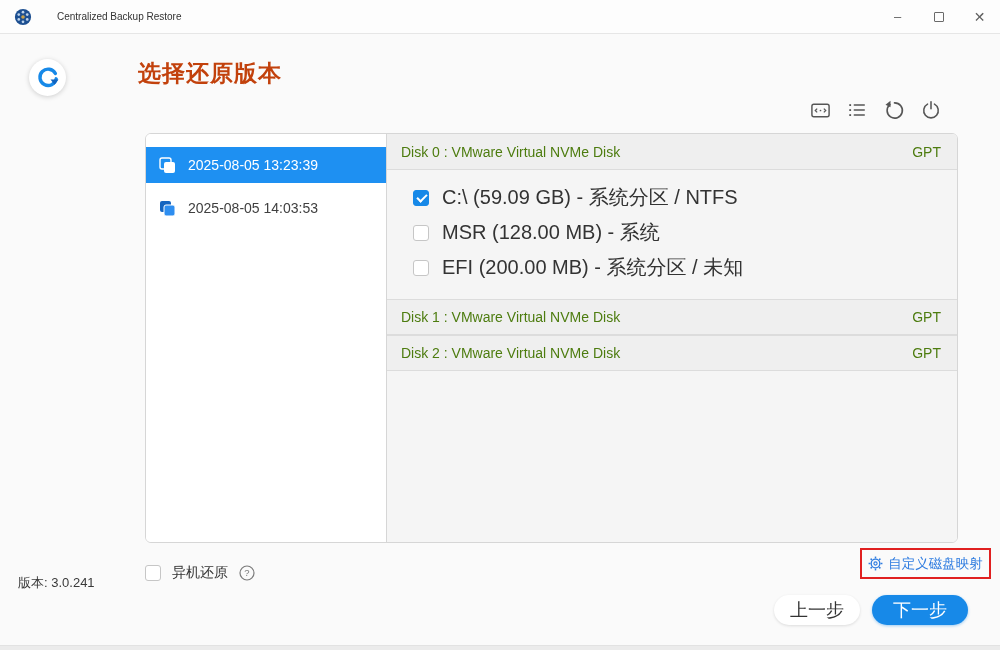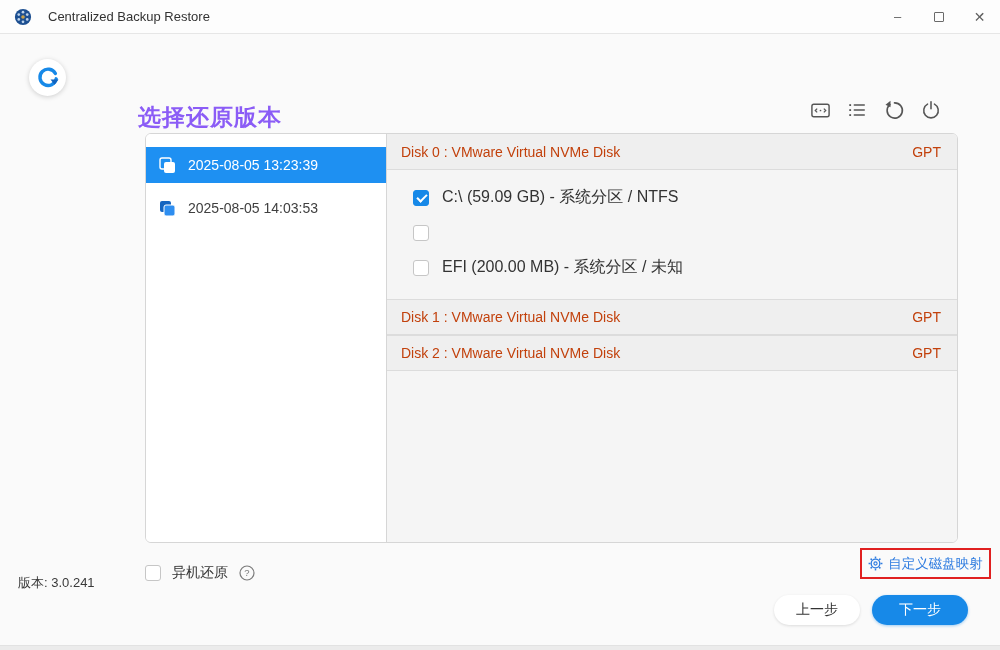--- a/index.html
+++ b/index.html
@@ -9,38 +9,38 @@
     background:#fafafa; position:relative; overflow:hidden;
     color:#222;
   }
   
   .titlebar {
     position:absolute; left:0; top:0; width:1000px; height:34px;
     background:#fdfdfd; border-bottom:1px solid #e6e6e6;
     display:flex; align-items:center;
   }
   .app-icon { width:18px; height:18px; margin-left:14px; flex:0 0 auto; }
-  .titlebar-title { margin-left:16px; font-size:13px; color:#333; }
+  .titlebar-title { margin-left:25px; font-size:10px; color:#333; }
   .win-controls { margin-left:auto; display:flex; height:100%; }
   .win-btn {
     width:41px; height:100%; display:flex; align-items:center; justify-content:center;
     color:#606060; font-size:13px; cursor:default;
   }
   .win-btn.max span { display:block; width:10px; height:10px; border:1px solid #6a6a6a; border-radius:1px; }
   .win-btn.close { font-size:14px; }
   
   .logo-badge {
     position:absolute; left:29px; top:59px; width:37px; height:37px;
     background:#fff; border-radius:50%;
     box-shadow:0 1px 5px rgba(0,0,0,0.18);
     display:flex; align-items:center; justify-content:center;
   }
   .page-title {
     position:absolute; left:138px; top:58px;
-    font-size:23px; font-weight:700; color:#8b5cf6; letter-spacing:1px;margin-top:44px;
+    font-size:23px; font-weight:700; color:#c2410c; letter-spacing:1px;
   }
   .toolbar {
     position:absolute; top:99px; right:58px;
     display:flex; gap:15px; align-items:center;
   }
   .tool-btn { width:22px; height:22px; display:flex; align-items:center; justify-content:center; cursor:pointer; }
   
   .panel {
     position:absolute; left:145px; top:133px; width:813px; height:410px;
     background:#fff; border:1px solid #d6d6d6; border-radius:6px;
@@ -53,26 +53,26 @@
   .version-item {
     height:36px; display:flex; align-items:center; gap:11px;
     padding-left:12px; font-size:14px; color:#404040; margin-bottom:7px; cursor:pointer;
   }
   .version-item.selected { background:#1e90f2; color:#fff; }
   .disk-col { flex:1; background:#f5f5f5; overflow:hidden; }
   .disk-header {
     height:36px; background:#efefef;
     border-top:1px solid #dcdcdc; border-bottom:1px solid #dcdcdc;
     display:flex; align-items:center; justify-content:space-between;
-    padding:0 16px 0 14px; font-size:14px; color:#c2410c;
+    padding:0 16px 0 14px; font-size:14px; color:#4d7c0f;
   }
   .disk-group:first-child .disk-header { border-top:none; }
   .partitions { padding:10px 0 14px; }
   .p-row { height:35px; display:flex; align-items:center; gap:13px; padding-left:26px; }
-  .p-label { font-size:16px; color:#333; }
+  .p-label { font-size:20px; color:#333; }
   .checkbox {
     width:16px; height:16px; border-radius:3px; background:#fff;
     border:1px solid #c6c6c6; position:relative; flex:0 0 auto; cursor:pointer;
   }
   .checkbox.checked { background:#1789e8; border-color:#1789e8; }
   .checkbox.checked::after {
     content:""; position:absolute; left:3px; top:3.5px;
     width:8px; height:4px;
     border-left:2px solid #fff; border-bottom:2px solid #fff;
     transform:rotate(-45deg);
@@ -87,21 +87,21 @@
     position:absolute; left:860px; top:548px; width:131px; height:31px;
     border:2px solid #e02020;
     display:flex; align-items:center; justify-content:center; gap:5px;
   }
   .map-link { display:flex; align-items:center; gap:5px; cursor:pointer; }
   .map-link .lbl { font-size:13.5px; color:#2e7ce0; }
   .version-text { position:absolute; left:18px; top:574px; font-size:13px; color:#3a3a3a; }
   .btn {
     position:absolute; top:595px; height:30px; border-radius:15px;
     display:flex; align-items:center; justify-content:center;
-    font-size:14px; cursor:pointer;font-family:Liberation Serif, serif;
+    font-size:18px; cursor:pointer;font-family:Liberation Serif, serif;
   }
   .btn-prev { left:774px; width:86px; background:#fff; color:#333;
     box-shadow:0 1px 3px rgba(0,0,0,0.12); }
   .btn-next { left:872px; width:96px; background:#1789e8; color:#fff;
     box-shadow:0 1px 3px rgba(23,137,232,0.4); }
   .bottom-strip { position:absolute; left:0; bottom:0; width:1000px; height:5px; background:#ebebeb; border-top:1px solid #e2e2e2; }
   svg { display:block; }
 </style>
 </head>
 <body>
@@ -197,20 +197,21 @@
       <span>Disk 0 : VMware Virtual NVMe Disk</span>
       <span>GPT</span>
     </div>
     <div class="partitions">
           <div class="p-row">
     <div class="checkbox checked"></div>
     <span class="p-label">C:\ (59.09 GB) - 系统分区 / NTFS</span>
   </div>
           <div class="p-row">
     <div class="checkbox"></div>
+    <span class="p-label">MSR (128.00 MB) - 系统</span>
   </div>
           <div class="p-row">
     <div class="checkbox"></div>
     <span class="p-label">EFI (200.00 MB) - 系统分区 / 未知</span>
   </div>
         </div>
   </div>
       <div class="disk-group">
     <div class="disk-header">
       <span>Disk 1 : VMware Virtual NVMe Disk</span>

